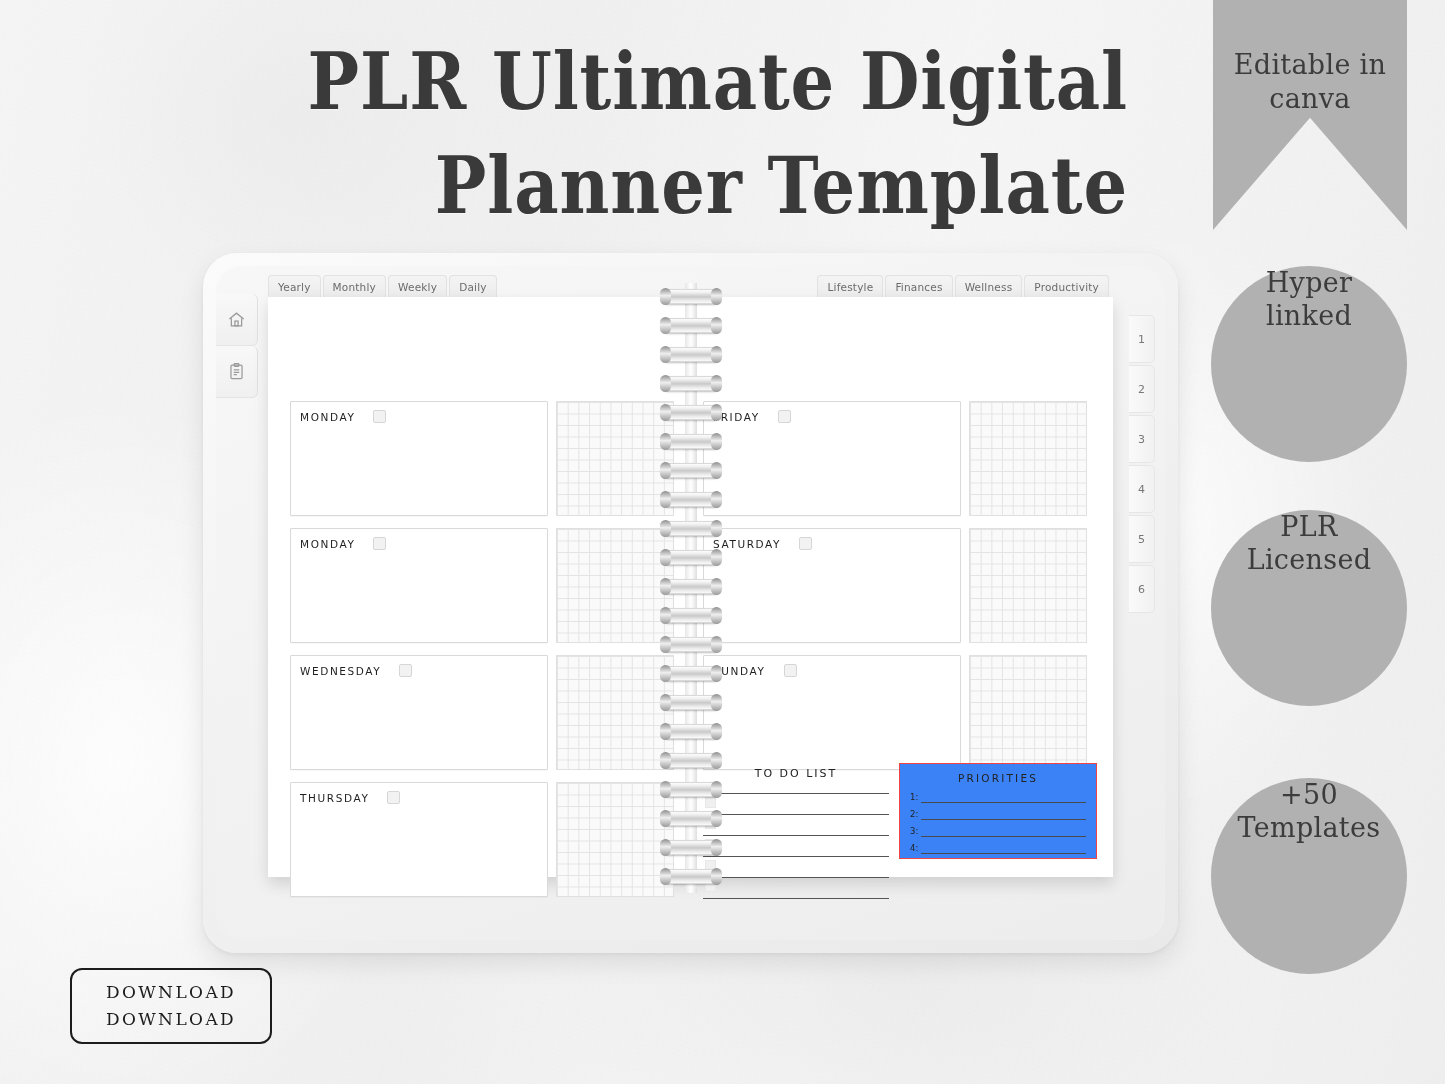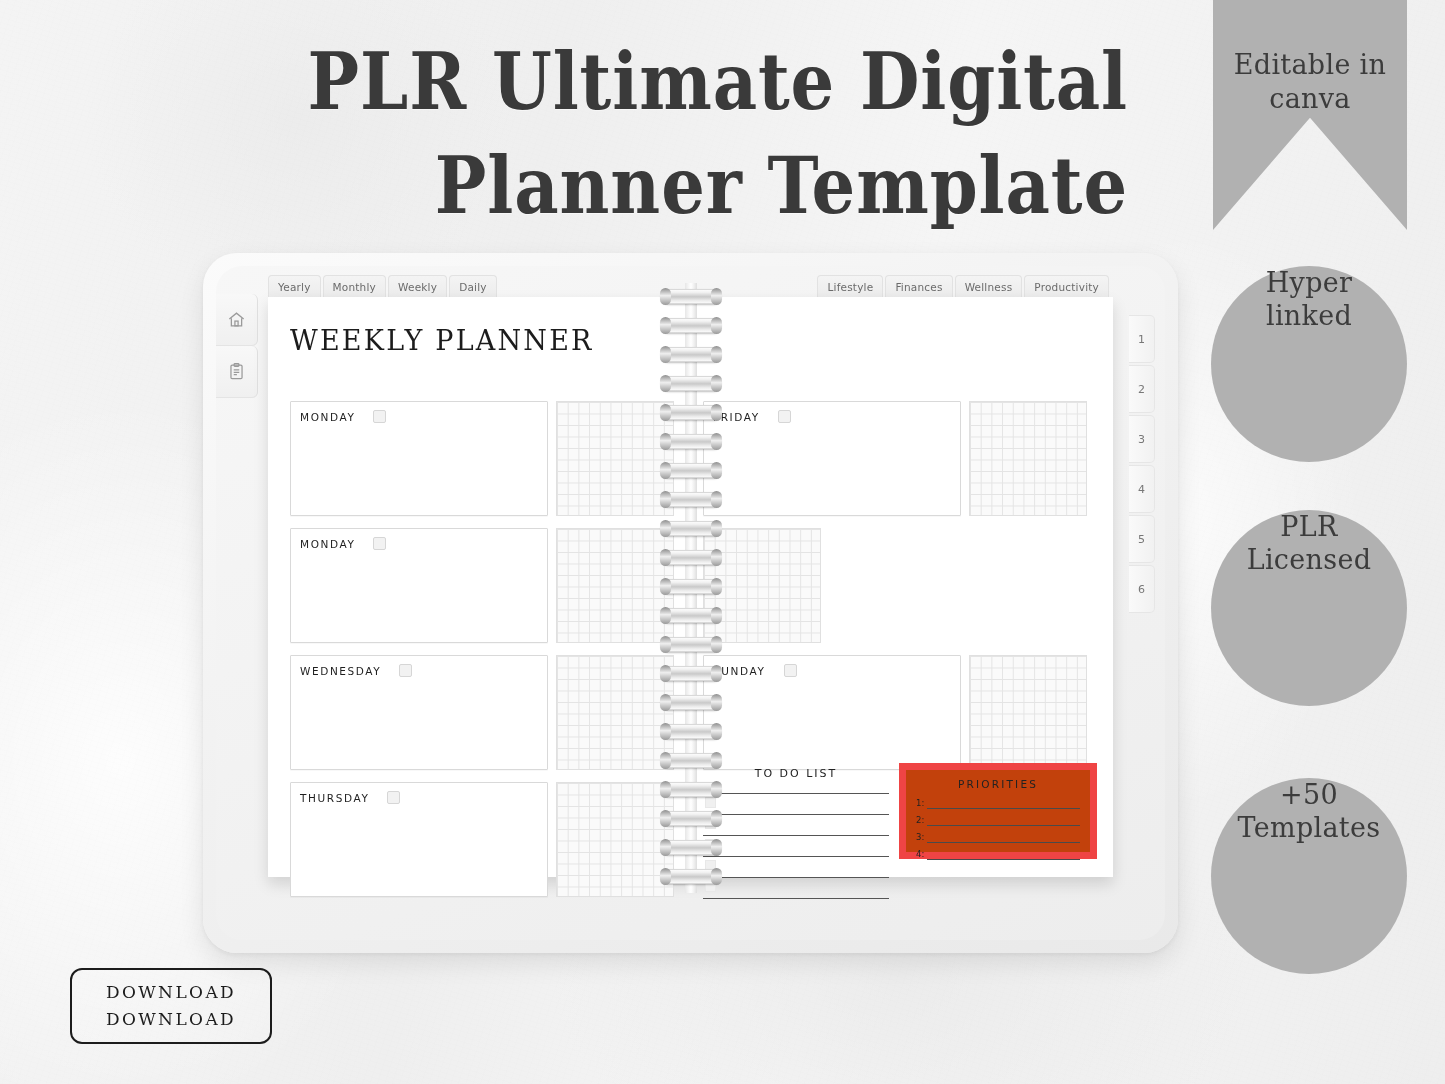--- a/index.html
+++ b/index.html
@@ -184,21 +184,21 @@
     position:absolute; left:0; right:0; top:0; height:1px; background:#555;
   }
   .todo-line .cb{
     position:absolute; left:2px; top:4px; width:11px; height:11px;
     background:#f0f0f0; border:1px solid #e8e8e8;
   }
   #todo .rule-last{ height:1px; background:#555; }
 
   #prio{
     position:absolute; left: 208px; top: 466px; width: 198px; height: 96px;
-    border: 7px solid #ef4444; background:#c2410c; padding: 8px 10px 0 10px;
+    border: 1px solid #ef4444; background:#3b82f6; padding: 8px 10px 0 10px;
   }
   #prio .hdr{
     text-align:center; font-family:"DejaVu Sans", sans-serif;
     font-size: 10.5px; letter-spacing: 2.2px; color:#222; margin-bottom: 9px;
   }
   .prio-row{ position:relative; height: 17px; display:flex; align-items:flex-start; }
   .prio-num{
     font-family:"DejaVu Sans", sans-serif; font-size: 8.5px; color:#222;
     width: 11px; flex: none; line-height: 9px;
   }
@@ -299,21 +299,20 @@
         <div class="ptab">2</div>
         <div class="ptab">3</div>
         <div class="ptab">4</div>
         <div class="ptab">5</div>
         <div class="ptab">6</div>
       </div>
 
       <div id="spread">
 
         <div id="page-left">
-          <div class="page-title">WEEKLY PLANNER</div>
 
           <div class="day-row" style="left:22px; top:104px;">
             <div class="day-box">
               <div class="day-label">
                 <span>MONDAY</span>
                 <span class="day-check"></span>
               </div>
             </div>
             <div class="grid-box"></div>
           </div>
@@ -354,20 +353,26 @@
             <div class="day-box">
               <div class="day-label">
                 <span>FRIDAY</span>
                 <span class="day-check"></span>
               </div>
             </div>
             <div class="grid-box"></div>
           </div>
 
           <div class="day-row" style="left:12px; top:231px;">
+            <div class="day-box">
+              <div class="day-label">
+                <span>SATURDAY</span>
+                <span class="day-check"></span>
+              </div>
+            </div>
             <div class="grid-box"></div>
           </div>
 
           <div class="day-row" style="left:12px; top:358px;">
             <div class="day-box">
               <div class="day-label">
                 <span>SUNDAY</span>
                 <span class="day-check"></span>
               </div>
             </div>

